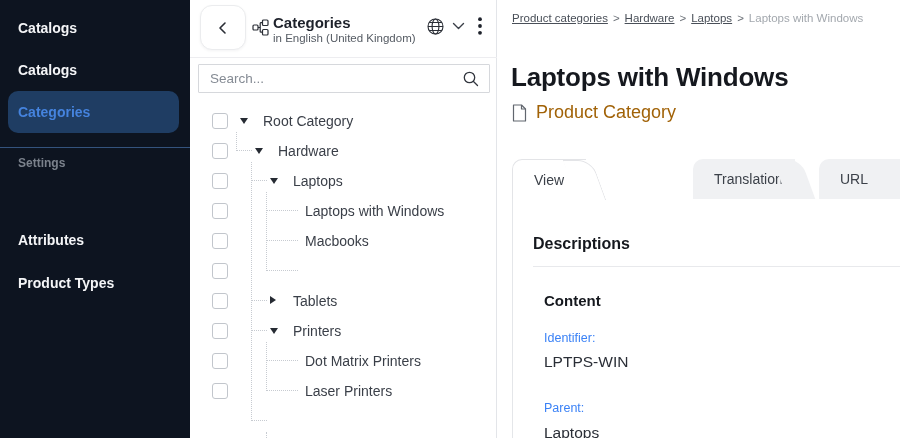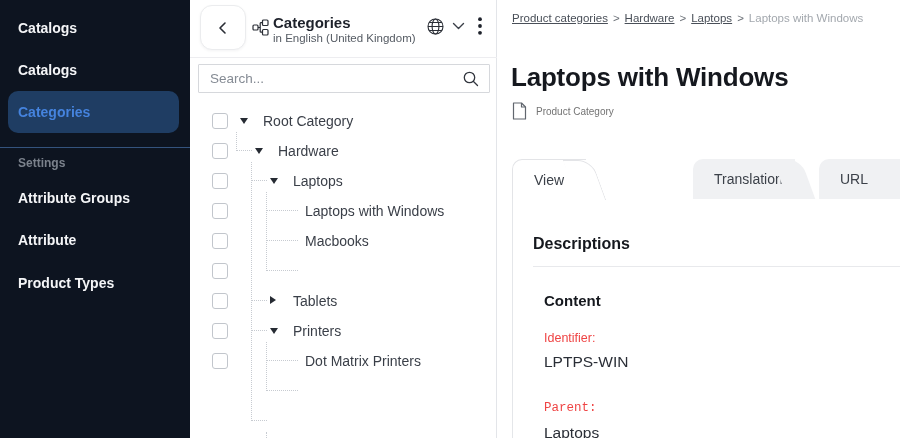--- a/index.html
+++ b/index.html
@@ -42,59 +42,58 @@
   .hline { position:absolute; height:0; border-top:1px dotted #c7cbd1; }
 
   
   #content { position:absolute; left:497px; top:0; width:403px; height:438px; background:#fff;margin-top:11px; }
   .breadcrumb { position:absolute; left:15px; top:1px; font-size:11.5px; white-space:nowrap; }
   .crumb-link { color:#494f58; text-decoration:underline; cursor:pointer; }
   .crumb-sep { color:#6b7077; margin:0 5px; }
   .crumb-current { color:#a3a8ae; }
   .page-title { position:absolute; left:14px; top:51px; font-size:26px; font-weight:800; color:#15181e; letter-spacing:-.2px; white-space:nowrap; }
   .type-row { position:absolute; left:15px; top:91px; display:flex; align-items:center; gap:9px; }
-  .type-label { font-size:10px; color:#737373; }
+  .type-label { font-size:18px; color:#a16207; }
 
   
   .tab { position:absolute; top:148px; height:40px; background:#f0f1f3; border-top-left-radius:10px; cursor:pointer; z-index:1;text-align:right; }
   .tab::after { content:""; position:absolute; top:0; right:-13px; width:28px; height:100%; background:inherit; transform:skewX(20deg); border-top-right-radius:14px; }
   .tab .tab-label { position:absolute; left:21px; top:0; line-height:40px; font-size:14px; color:#3c4149; white-space:nowrap; }
   .tab.active { background:#fff; border-top:1px solid #e3e4e7; border-left:1px solid #e3e4e7; z-index:3; }
   .tab.active::after { border-top:1px solid #e3e4e7; border-right:1px solid #e3e4e7; }
   #tab-view { left:15px; width:74px; }
   #tab-details { left:102px; width:80px; }
   #tab-translations { left:196px; width:102px; }
   #tab-url { left:322px; width:85px; }
 
   .tab-panel { position:absolute; left:15px; top:188px; width:388px; height:250px; border-left:1px solid #e4e6e9; background:#fff; z-index:2; }
   .sec-title { position:absolute; left:36px; top:224px; font-size:16px; font-weight:700; color:#15181e; z-index:4; }
   .sec-divider { position:absolute; left:36px; top:255px; width:367px; height:1px; background:#e8e9ec; z-index:4; }
   .subsec-title { position:absolute; left:47px; top:281px; font-size:15px; font-weight:700; color:#15181e; z-index:4; }
-  .field-label { position:absolute; left:47px; font-size:12.5px; color:#ef4444; z-index:4; }
+  .field-label { position:absolute; left:47px; font-size:12.5px; color:#3b82f6; z-index:4; }
   .field-value { position:absolute; left:47px; font-size:15.5px; color:#2a2e36; z-index:4; }
   #f1-label { top:320px; } #f1-value { top:342px; }
-  #f2-label { top:390px;font-family:Liberation Mono, monospace; } #f2-value { top:413px; }
+  #f2-label { top:390px; } #f2-value { top:413px; }
 
   svg { display:block; }
 </style>
 </head>
 <body>
 
 <div id="app">
 
   <div id="sidebar">
     <div class="nav-item" style="top:20px">Catalogs</div>
     <div class="nav-item" style="top:62px">Catalogs</div>
     <div class="nav-pill">
       <div class="pill-label">Categories</div>
     </div>
     <div class="side-divider"></div>
     <div class="section-label">Settings</div>
-    <div class="nav-item" style="top:190px">Attribute Groups</div>
-    <div class="nav-item" style="top:232px">Attribute</div>
+    <div class="nav-item" style="top:232px">Attributes</div>
     <div class="nav-item" style="top:275px">Product Types</div>
   </div>
 
   <div id="tree-panel">
 
     <div class="back-btn">
       <span>
         <svg width="20" height="20" viewBox="0 0 20 20">
             <path d="M12 5 L7 10 L12 15" fill="none" stroke="#2a2e36" stroke-width="1.6" stroke-linecap="round" stroke-linejoin="round"></path>
           </svg>
@@ -199,20 +198,24 @@
       </div>
       <div class="trow" style="top:210px">
         <div class="cbx"></div>
         <div class="tri-down tri-l2"></div>
         <div class="tlabel lbl-l2">Printers</div>
       </div>
       <div class="trow" style="top:240px">
         <div class="cbx"></div>
         <div class="tlabel lbl-l3">Dot Matrix Printers</div>
       </div>
+      <div class="trow" style="top:270px">
+        <div class="cbx"></div>
+        <div class="tlabel lbl-l3">Laser Printers</div>
+      </div>
     </div>
   </div>
 
   <div id="content">
 
     <div class="breadcrumb">
       <span class="crumb-link">Product categories</span><span class="crumb-sep">&gt;</span><span class="crumb-link">Hardware</span><span class="crumb-sep">&gt;</span><span class="crumb-link">Laptops</span><span class="crumb-sep">&gt;</span><span class="crumb-current">Laptops with Windows</span>
     </div>
 
     <div class="page-title">Laptops with Windows</div>

